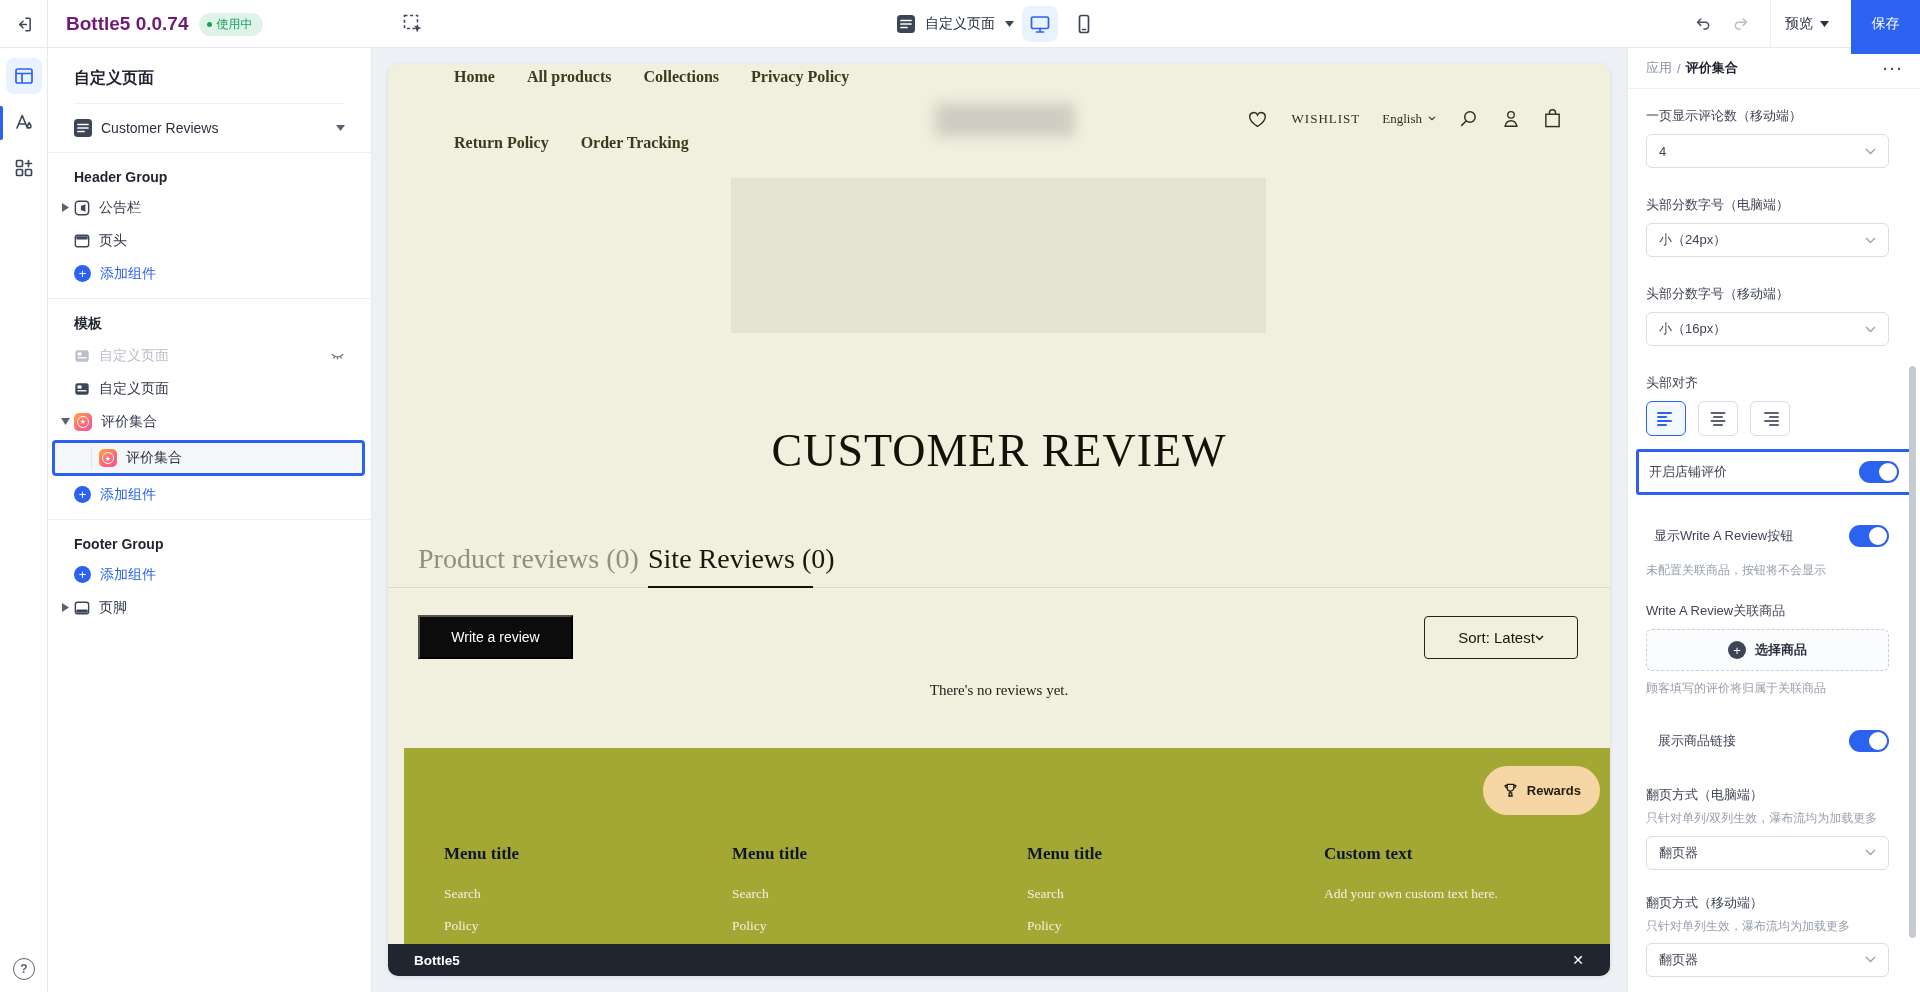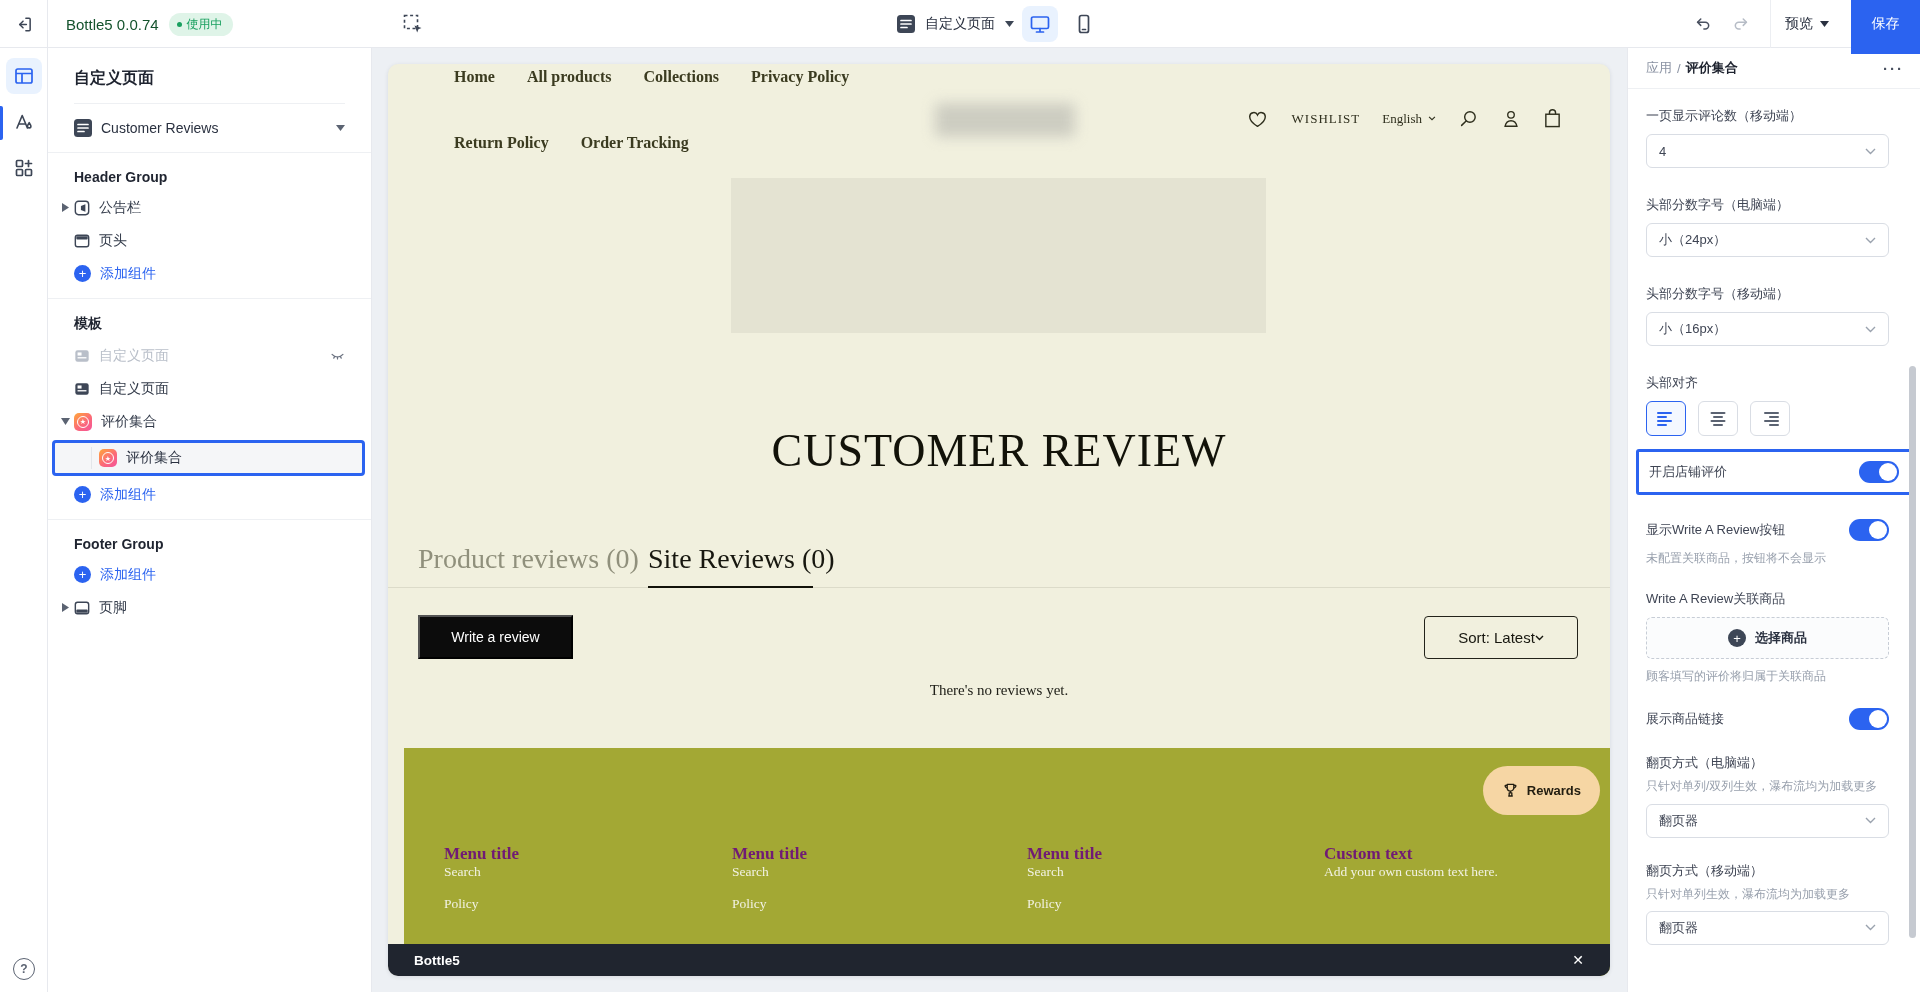--- a/index.html
+++ b/index.html
@@ -5,21 +5,21 @@
 *{box-sizing:border-box;margin:0;padding:0}
 html,body{width:1920px;height:992px}
 body{font-family:"Liberation Sans","DejaVu Sans",sans-serif;background:#edf0f4;color:#2a3140;overflow:hidden}
 #app{position:relative;width:1920px;height:992px}
 svg{display:block}
 
 
 .topbar{position:absolute;left:0;top:0;width:1920px;height:48px;background:#fff;border-bottom:1px solid #e7e9ee;z-index:40}
 .tb-exit{position:absolute;left:0;top:0;width:48px;height:48px;display:flex;align-items:center;justify-content:center;color:#3d4656;border-right:1px solid #e7e9ee;cursor:pointer}
 .tb-title{position:absolute;left:66px;top:0;height:48px;display:flex;align-items:center;gap:10px}
-.app-title{font-size:15px;font-weight:400;color:#14532d}
+.app-title{font-size:19px;font-weight:700;color:#701a75}
 .badge{display:flex;align-items:center;gap:5px;background:#dff4e8;color:#19a05f;font-size:12px;border-radius:20px;padding:3px 10px 3px 8px}
 .badge .dot{width:5px;height:5px;border-radius:50%;background:#19a05f}
 .tb-marquee{position:absolute;left:402px;top:13px;color:#3d4656;cursor:pointer}
 .tb-center{position:absolute;left:372px;top:0;width:1255px;height:48px;display:flex;align-items:center;justify-content:center;gap:8px}
 .doc-ic{color:#3d4656}
 .tb-page-label{font-size:14px;color:#2a3140;margin-left:2px}
 .tb-caret{margin-left:2px}
 .dev-btn{width:36px;height:36px;border-radius:8px;display:flex;align-items:center;justify-content:center;cursor:pointer}
 .dev-btn.active{background:#e9f2fe;color:#2b63f0}
 .dev-btn.idle{color:#3d4656}
@@ -84,21 +84,21 @@
 .tab.t1{left:30px;color:#90907c}
 .tab.t2{left:260px;color:#17170f}
 .tab-underline{position:absolute;left:260px;top:522px;width:165px;height:2px;background:#121209}
 .write-btn{position:absolute;left:30px;top:551px;width:155px;height:44px;background:#0c0c0c;color:#fff;font-family:"Liberation Sans",sans-serif;font-size:14px;display:flex;align-items:center;justify-content:center;cursor:pointer}
 .sort-btn{position:absolute;left:1036px;top:552px;width:154px;height:43px;border:1px solid #23231a;border-radius:4px;display:flex;align-items:center;justify-content:center;font-size:15px;color:#17170f;cursor:pointer;background:transparent}
 .empty-msg{position:absolute;left:0;top:618px;width:100%;text-align:center;font-size:15px;color:#21211a}
 .pfooter{position:absolute;left:16px;top:684px;width:100%;height:244px;background:#a3a834}
 .rewards{position:absolute;right:26px;top:18px;height:49px;border-radius:25px;background:#f6d6a4;display:flex;align-items:center;gap:8px;padding:0 19px;cursor:pointer;color:#221d10}
 .rewards span{font-family:"Liberation Sans",sans-serif;font-size:13px;font-weight:700}
 .fcol{position:absolute;top:96px;width:250px}
-.fcol .ftitle{font-size:17px;font-weight:700;color:#701a75;}
+.fcol .ftitle{font-size:17px;font-weight:700;color:#0f172a;margin-bottom:22px}
 .fcol a{display:block;font-size:13.5px;color:#f2f2e4;margin-bottom:16px;cursor:pointer;text-decoration:none}
 .fcol .ftext{font-size:13.5px;color:#f2f2e4}
 .fc1{left:40px}.fc2{left:328px}.fc3{left:623px}.fc4{left:920px}
 .brandbar{position:absolute;left:0;top:880px;width:100%;height:32px;background:#20252f;display:flex;align-items:center;justify-content:space-between;padding:0 26px;font-family:"Liberation Sans",sans-serif}
 .brandbar .bname{color:#fff;font-size:13.5px;font-weight:700}
 .brandbar .bclose{color:#fff;font-size:14px;cursor:pointer}
 
 
 .panel{position:absolute;left:1627px;top:48px;width:293px;height:944px;background:#fff;border-left:1px solid #e7e9ee;z-index:20}
 .pn-head{height:40px;display:flex;align-items:center;padding:0 16px 0 18px;font-size:13px}
@@ -527,34 +527,34 @@
             </svg>
           </span>
       </div>
 
       <div class="hl-box">
         <span class="flabel">开启店铺评价</span>
         <span class="toggle"></span>
       </div>
 
       <div class="trow gap24">
-        <span class="flabel" style="margin:0">显示Write A Review按钮</span>
+        <span class="flabel" style="margin:8px">显示Write A Review按钮</span>
         <span class="toggle"></span>
       </div>
       <div class="helper">未配置关联商品，按钮将不会显示</div>
 
       <div class="flabel gap24">Write A Review关联商品</div>
       <div class="dashed-btn">
         <span class="pc-dark">+</span>
         <span class="txt">选择商品</span>
       </div>
       <div class="helper">顾客填写的评价将归属于关联商品</div>
 
       <div class="trow gap24">
-        <span class="flabel" style="margin:0">展示商品链接</span>
+        <span class="flabel" style="margin:12px">展示商品链接</span>
         <span class="toggle"></span>
       </div>
 
       <div class="flabel gap24" style="margin-bottom:0">翻页方式（电脑端）</div>
       <div class="helper" style="margin-top:6px;margin-bottom:9px">只针对单列/双列生效，瀑布流均为加载更多</div>
       <div class="fselect">
         <span>翻页器</span>
         <svg class="chev" width="11" height="7" viewBox="0 0 11 7" fill="none" stroke="currentColor" stroke-width="1.4">
             <path d="M1 1l4.5 4.5L10 1"></path>
           </svg>

